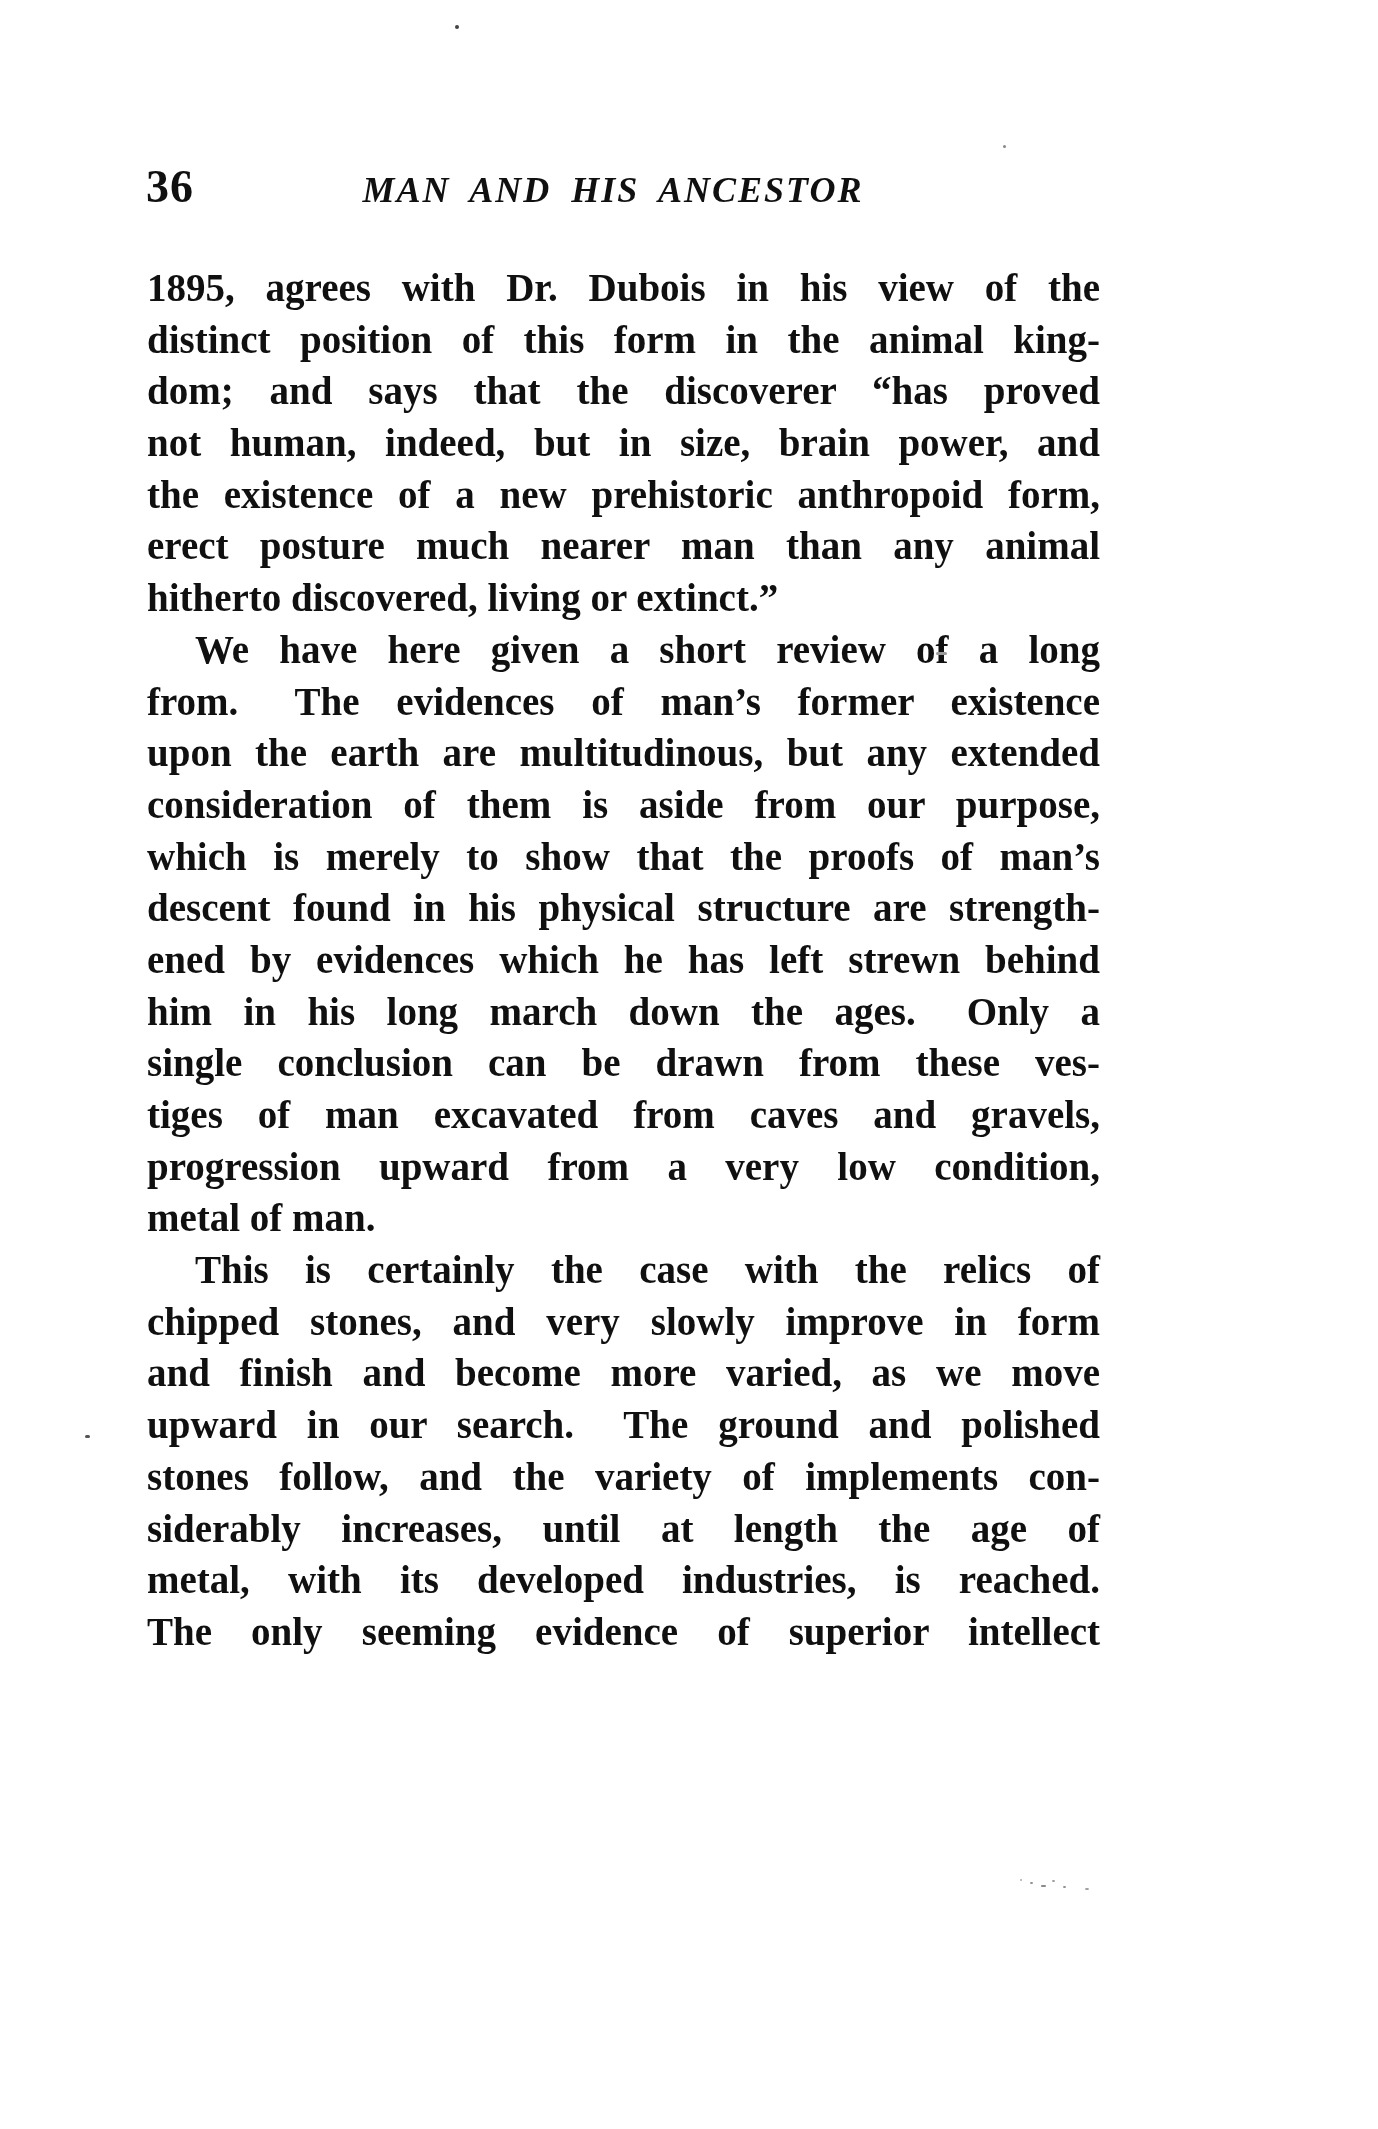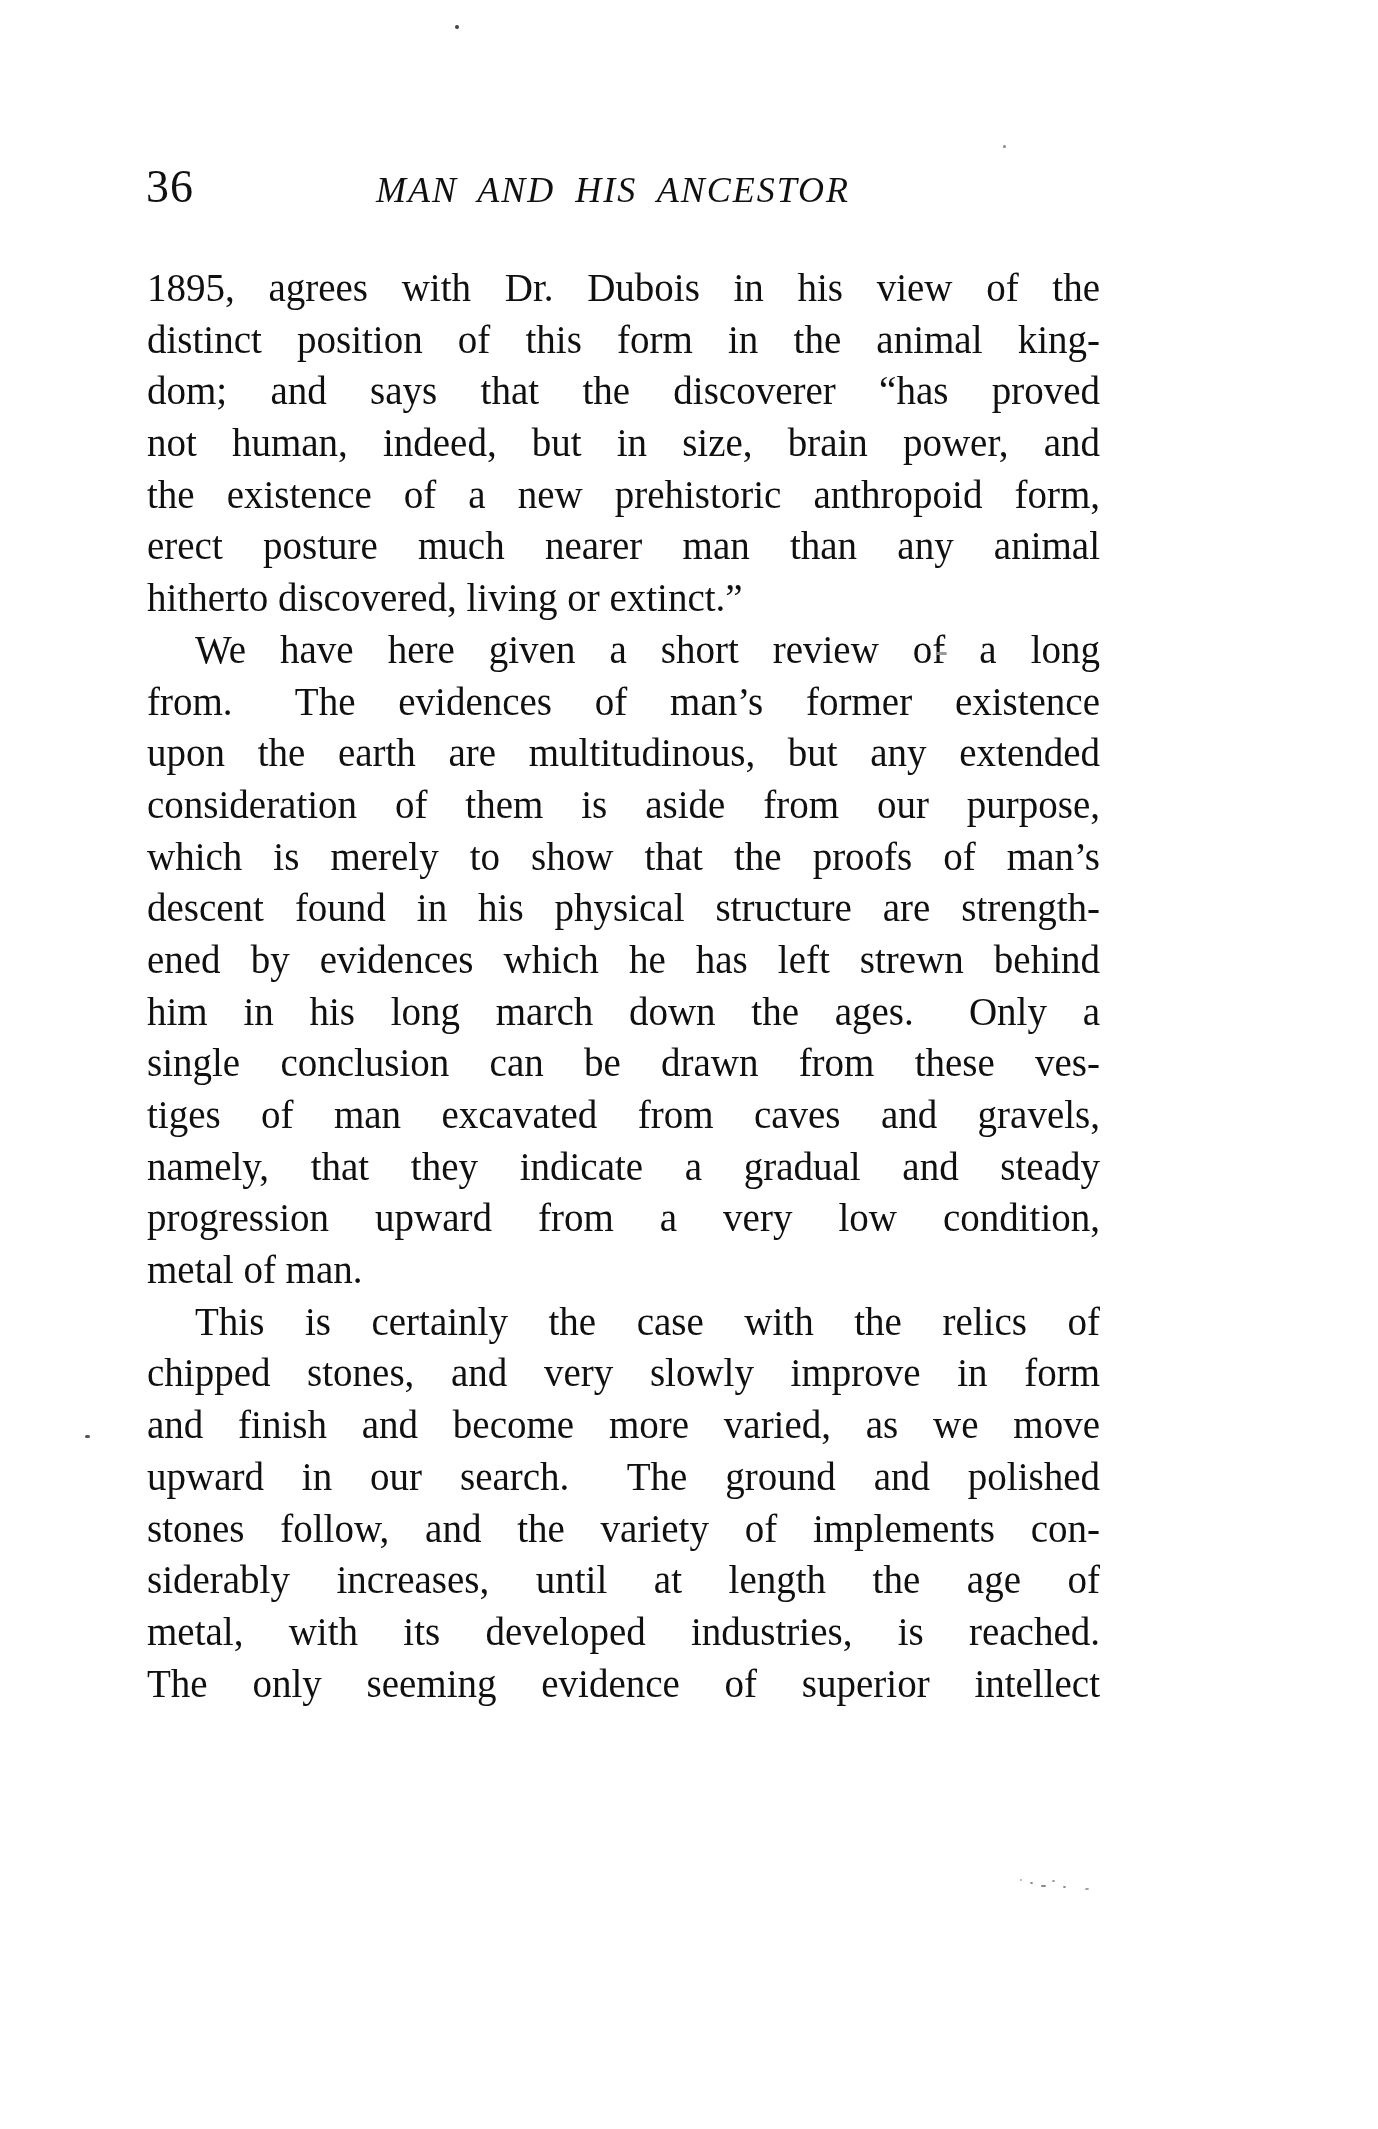--- a/index.html
+++ b/index.html
@@ -8,20 +8,21 @@
     background: #ffffff;
   }
   .page {
     position: relative;
     width: 1116px;
     height: 2129px;
     background: var(--paper, #ffffff);
     font-family: "Liberation Serif", serif;
     color: var(--ink, #101010);
     overflow: hidden;
+    font-weight: bold;
   }
   .running-head {
     position: absolute;
     left: 0; top: 0; width: 100%;
   }
   .pagenum {
     position: absolute;
     left: 146px;
     top: 164px;
     font-size: 46px;
@@ -86,21 +87,20 @@
       <div class="line indent">We have here given a short review of a long</div>
       <div class="line">from.  The evidences of man’s former existence</div>
       <div class="line">upon the earth are multitudinous, but any extended</div>
       <div class="line">consideration of them is aside from our purpose,</div>
       <div class="line">which is merely to show that the proofs of man’s</div>
       <div class="line">descent found in his physical structure are strength-</div>
       <div class="line">ened by evidences which he has left strewn behind</div>
       <div class="line">him in his long march down the ages.  Only a</div>
       <div class="line">single conclusion can be drawn from these ves-</div>
       <div class="line">tiges of man excavated from caves and gravels,</div>
-      <div class="line">namely, that they indicate a gradual and steady</div>
       <div class="line">progression upward from a very low condition,</div>
       <div class="line nojust">metal of man.</div>
       <div class="line indent">This is certainly the case with the relics of</div>
       <div class="line">chipped stones, and very slowly improve in form</div>
       <div class="line">and finish and become more varied, as we move</div>
       <div class="line">upward in our search.  The ground and polished</div>
       <div class="line">stones follow, and the variety of implements con-</div>
       <div class="line">siderably increases, until at length the age of</div>
       <div class="line">metal, with its developed industries, is reached.</div>
       <div class="line">The only seeming evidence of superior intellect</div>

